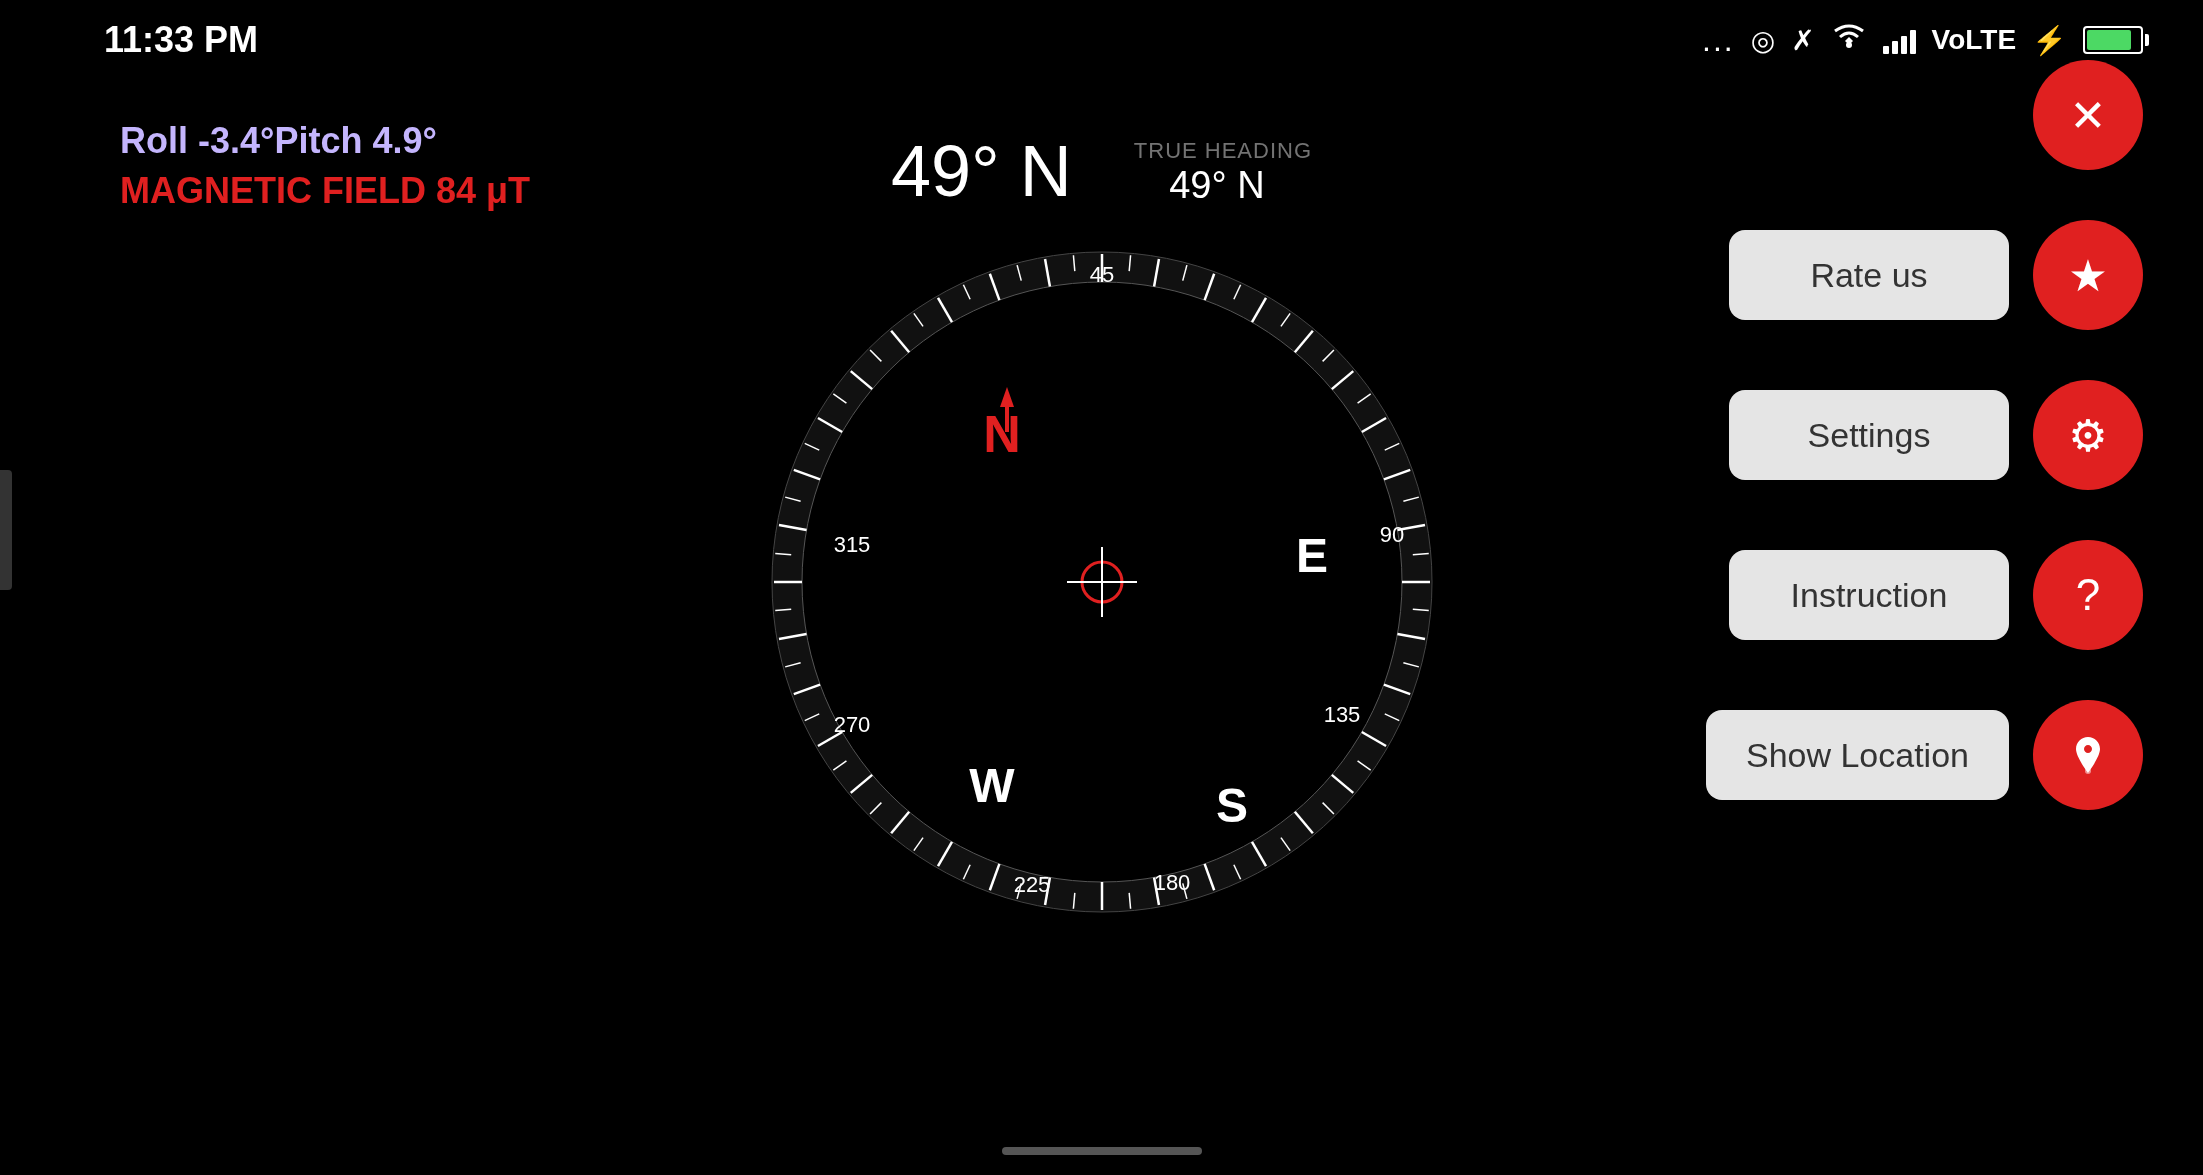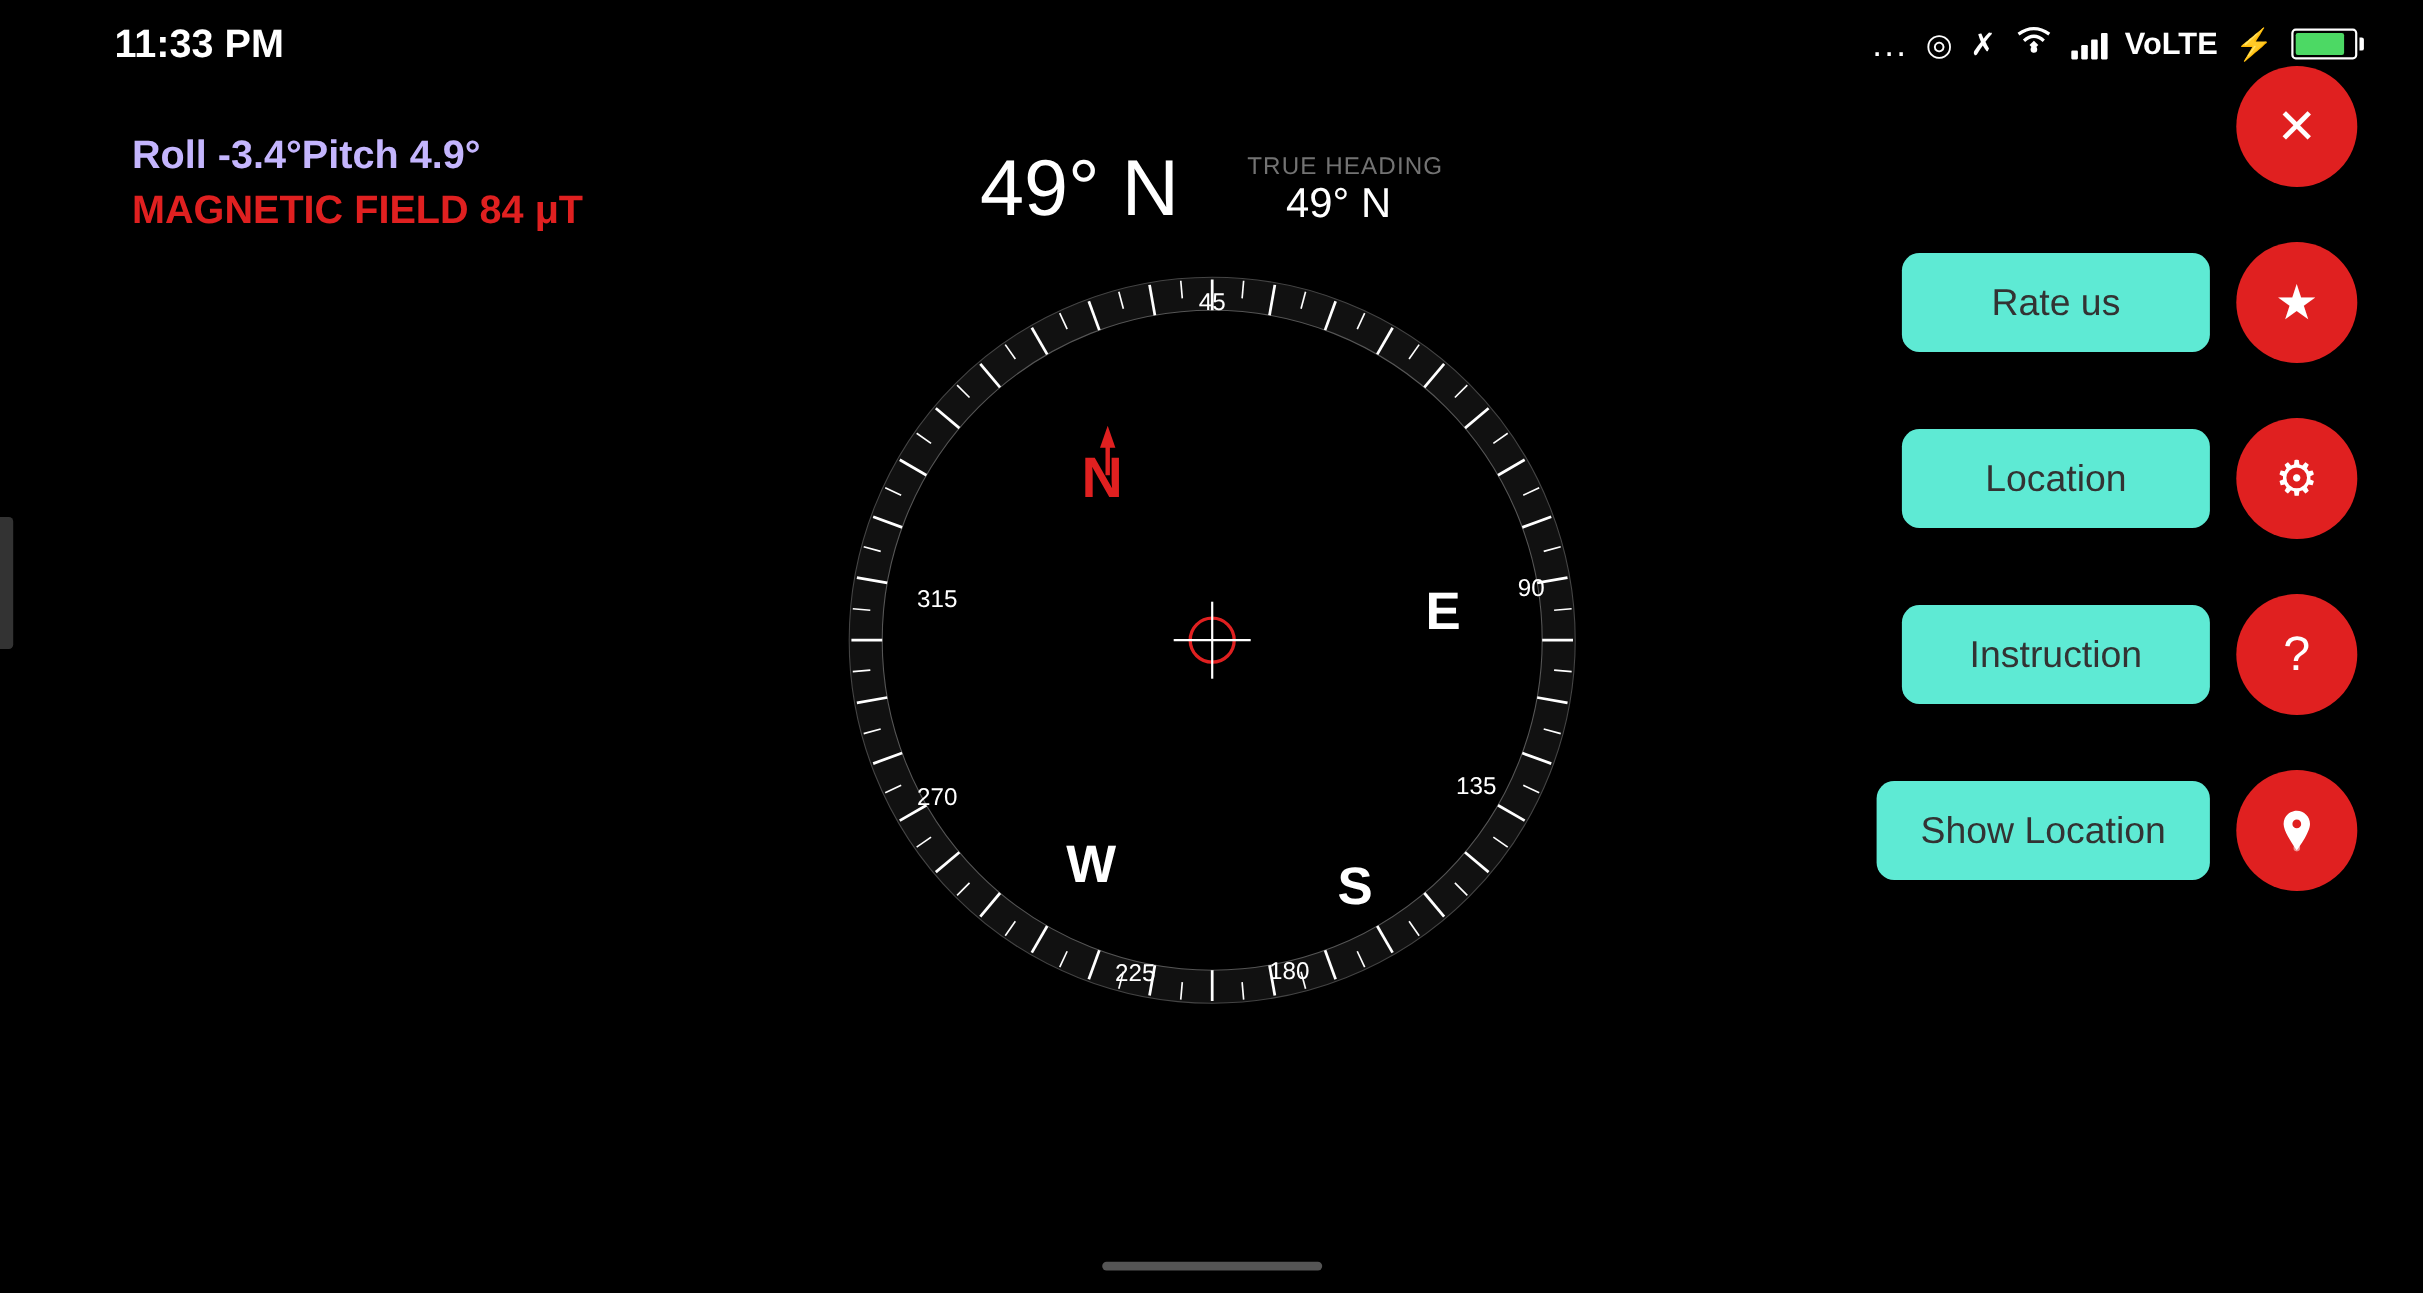--- a/index.html
+++ b/index.html
@@ -171,21 +171,21 @@
       gap: 50px;
     }
 
     .menu-row {
       display: flex;
       align-items: center;
       gap: 24px;
     }
 
     .menu-button {
-      background: #5eead4;
+      background: #e5e5e5;
       color: #333;
       border: none;
       border-radius: 16px;
       padding: 0 40px;
       height: 90px;
       font-size: 34px;
       font-weight: 400;
       cursor: pointer;
       min-width: 280px;
       text-align: center;
@@ -397,21 +397,21 @@
   <div class="menu-row">
     <button class="circle-button close-btn">✕</button>
   </div>
 
   <div class="menu-row">
     <button class="menu-button">Rate us</button>
     <button class="circle-button">★</button>
   </div>
 
   <div class="menu-row">
-    <button class="menu-button">Location</button>
+    <button class="menu-button">Settings</button>
     <button class="circle-button">⚙</button>
   </div>
 
   <div class="menu-row">
     <button class="menu-button">Instruction</button>
     <button class="circle-button">?</button>
   </div>
 
   <div class="menu-row">
     <button class="menu-button">Show Location</button>

